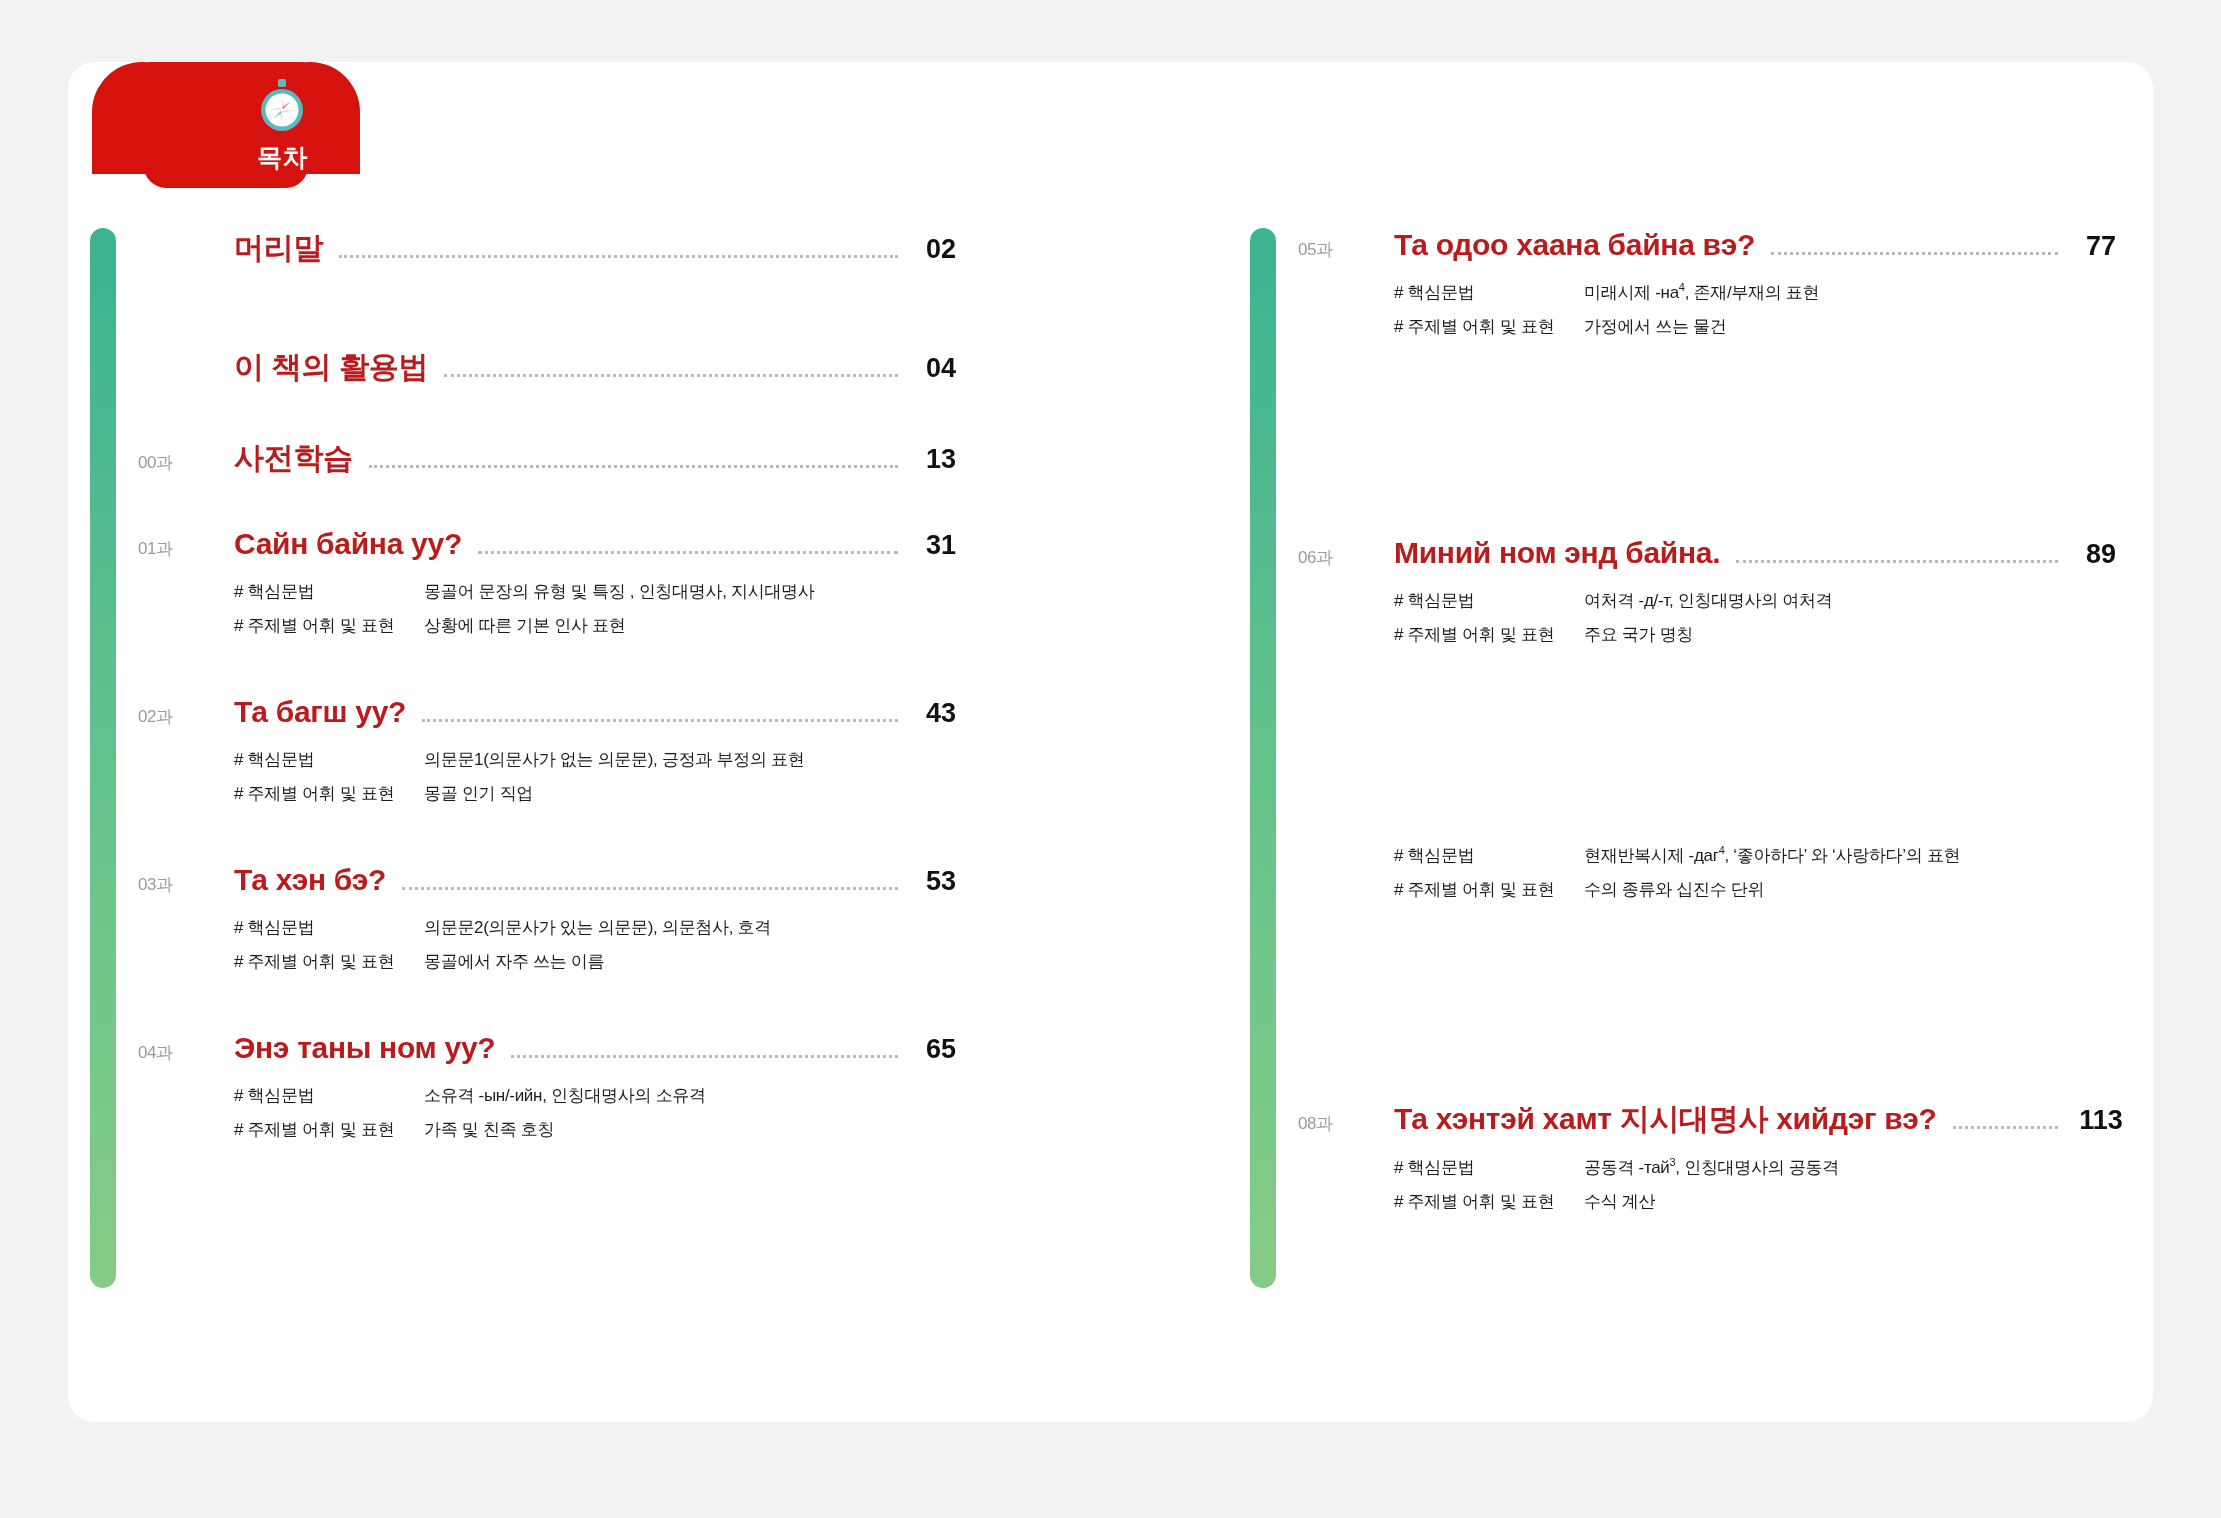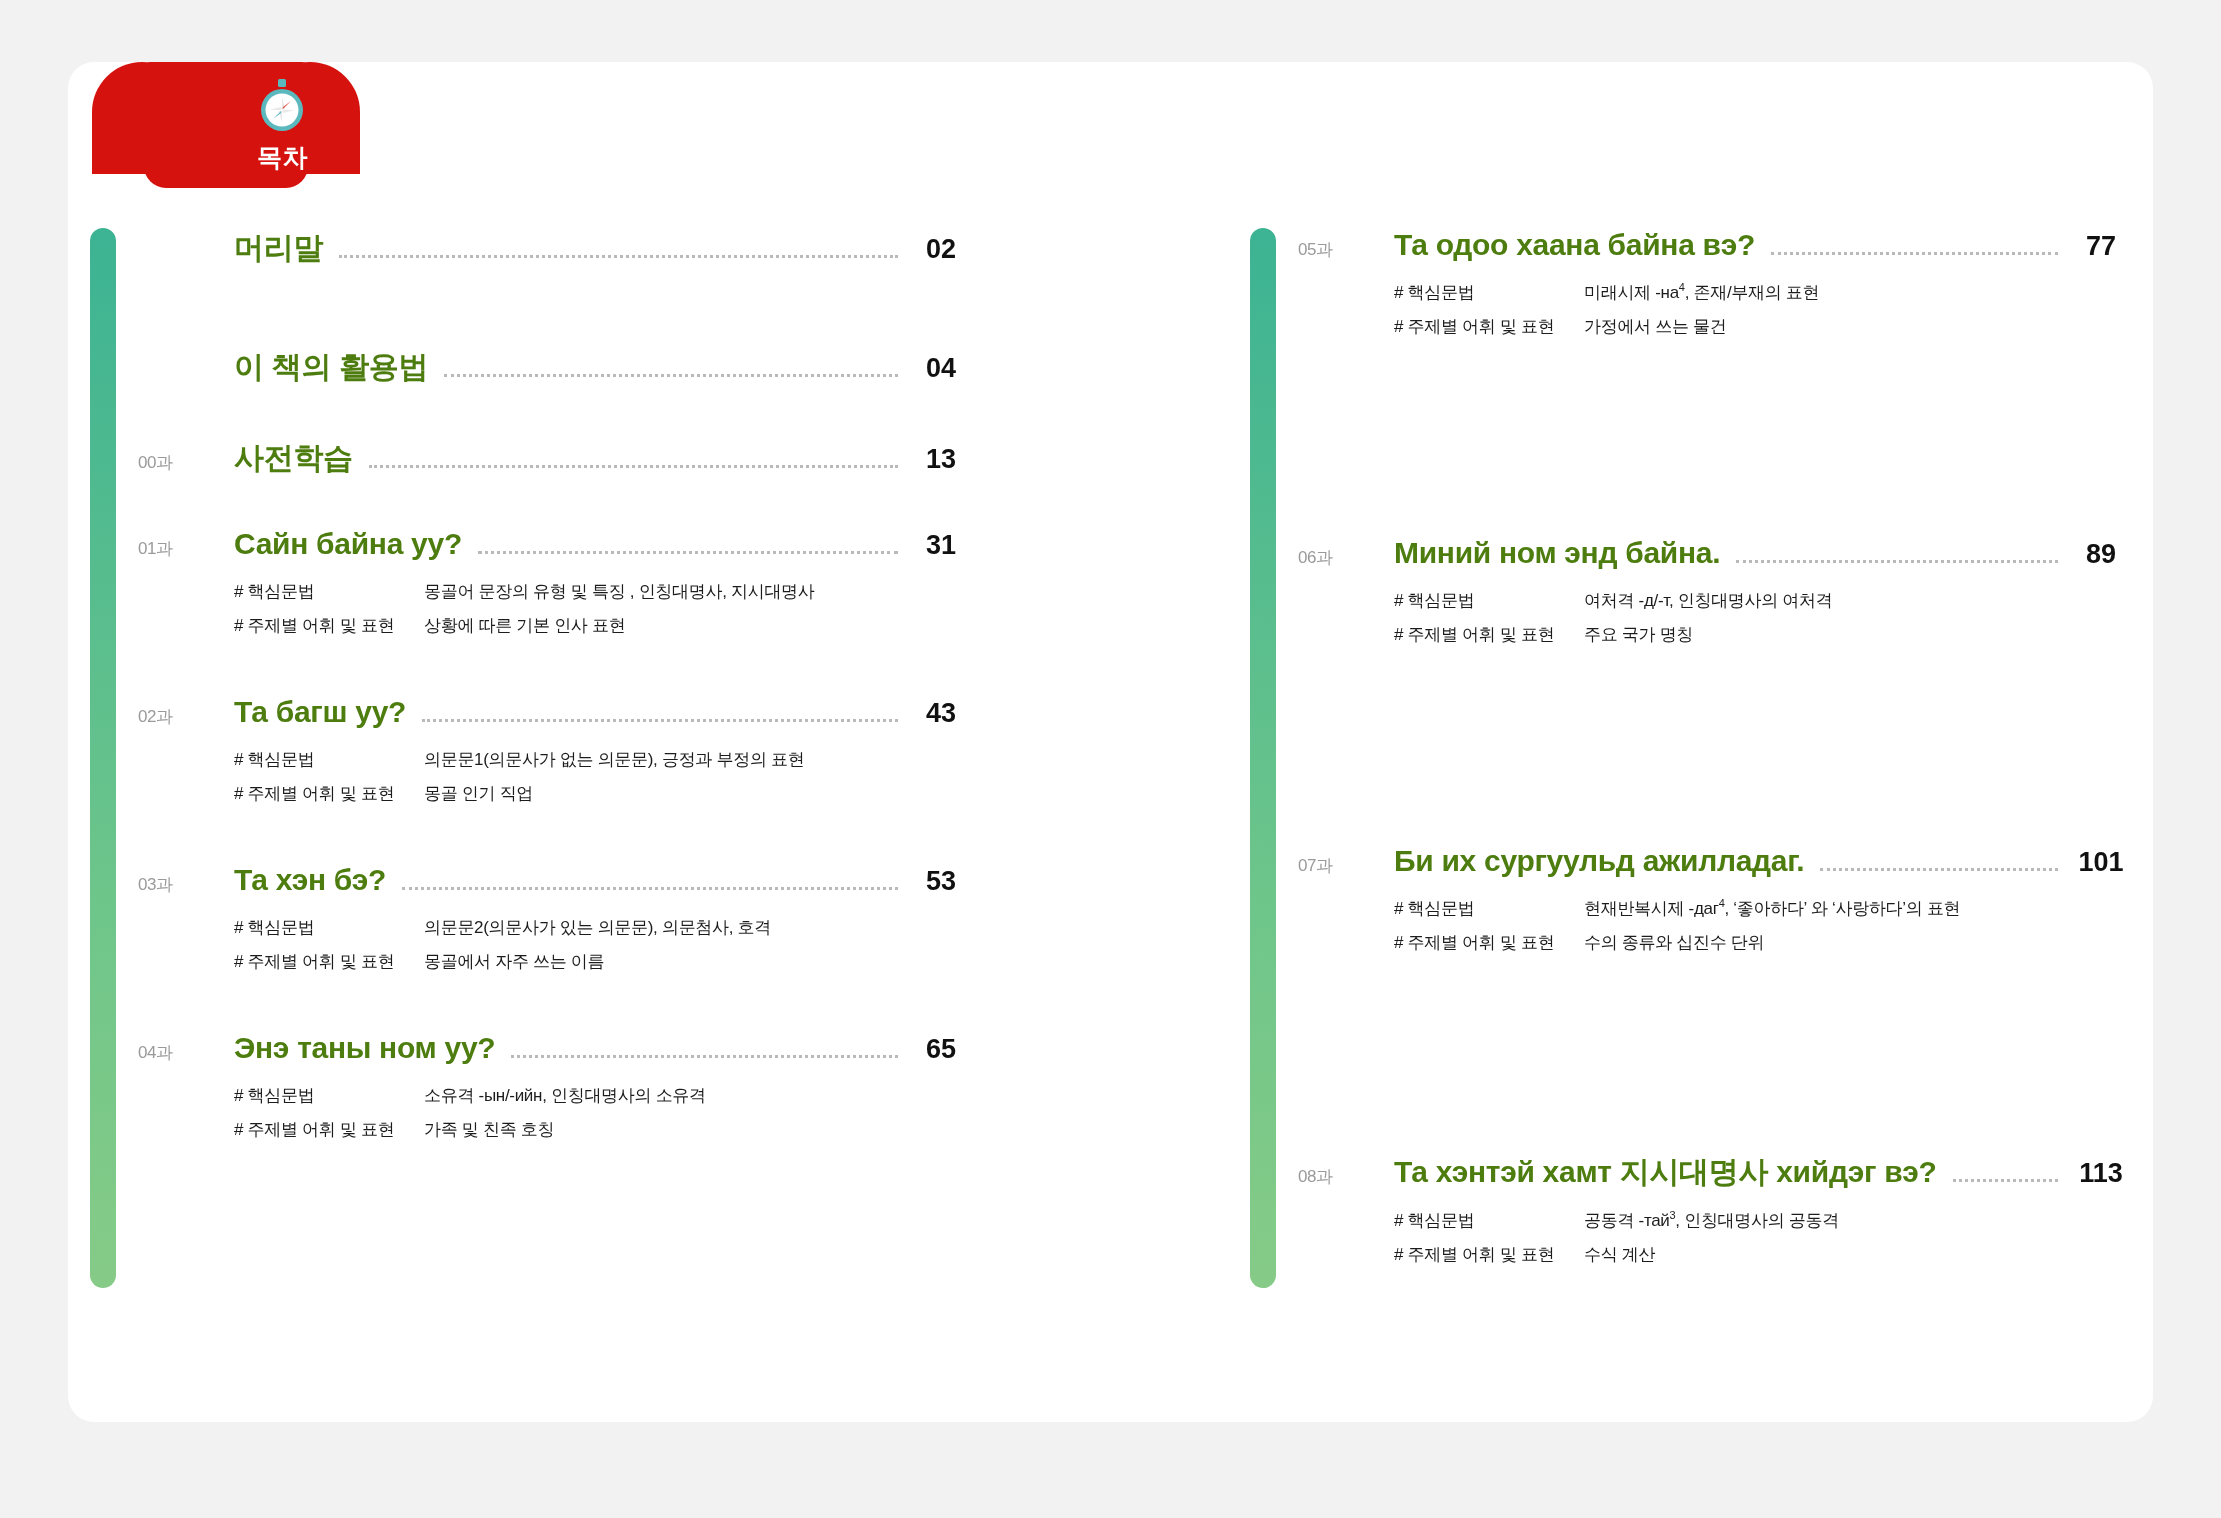--- a/index.html
+++ b/index.html
@@ -122,21 +122,21 @@
     color: #9a9a9a;
     font-size: 17px;
     font-weight: normal;
     letter-spacing: -0.5px;
   }
   .lesson-no.blank { visibility: hidden; }
 
   .entry-title {
     font-size: 30px;
     font-weight: bold;
-    color: #4d7c0f;
+    color: #b91c1c;
     white-space: nowrap;
     letter-spacing: -0.3px;
   }
 
   .leader {
     flex: 1 1 auto;
     border-bottom: 3px dotted #b9b9b9;
     margin: 0 14px 10px 16px;
     min-width: 18px;
     height: 1px;
@@ -341,26 +341,20 @@
               <div class="detail-label"># 핵심문법</div>
               <div class="detail-value">여처격 -д/-т, 인칭대명사의 여처격</div>
             </div>
             <div class="detail-row">
               <div class="detail-label"># 주제별 어휘 및 표현</div>
               <div class="detail-value">주요 국가 명칭</div>
             </div>
           </div>
         </div>
         <div class="entry" style="margin-top: 198px;">
-          <div class="entry-head">
-            <div class="lesson-no">07과</div>
-            <div class="entry-title">Би их сургуульд ажилладаг.</div>
-            <div class="leader"></div>
-            <div class="page-no">101</div>
-          </div>
           <div class="entry-details">
             <div class="detail-row">
               <div class="detail-label"># 핵심문법</div>
               <div class="detail-value">현재반복시제 -даг<sup>4</sup>, ‘좋아하다’ 와 ‘사랑하다’의 표현</div>
             </div>
             <div class="detail-row">
               <div class="detail-label"># 주제별 어휘 및 표현</div>
               <div class="detail-value">수의 종류와 십진수 단위</div>
             </div>
           </div>

